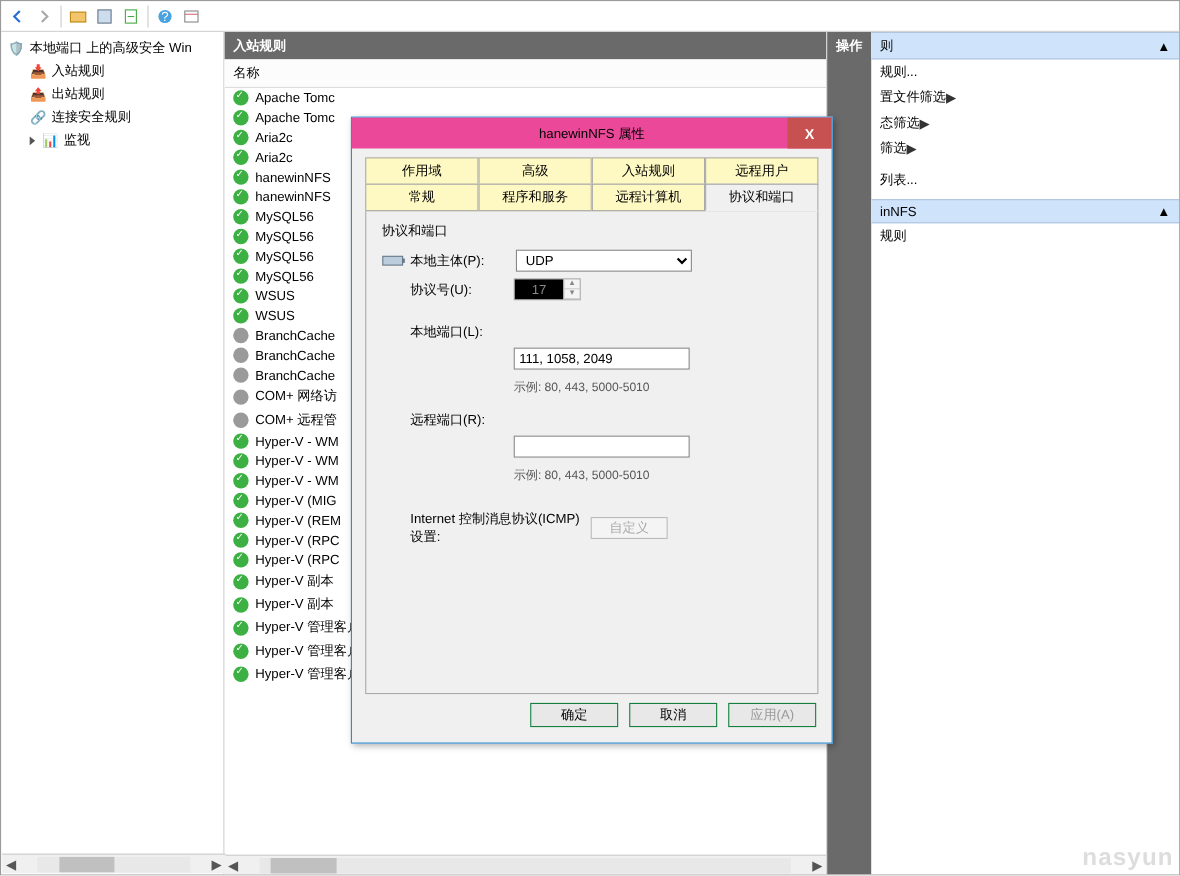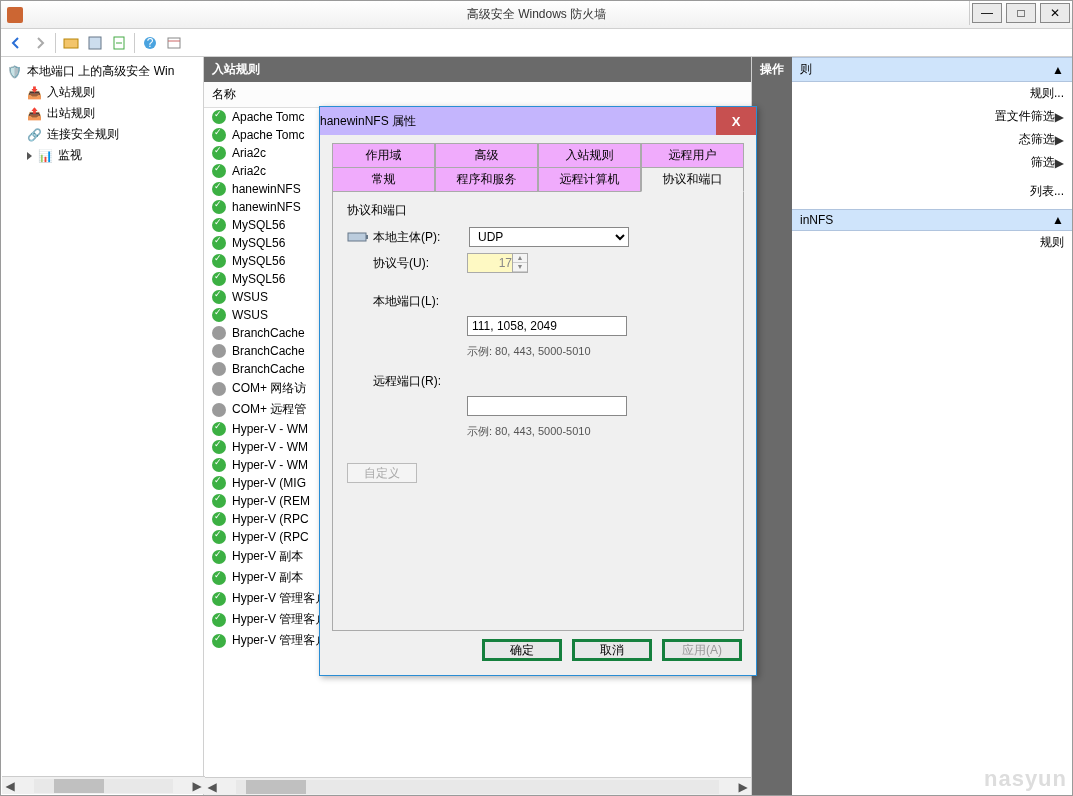--- a/index.html
+++ b/index.html
@@ -30,67 +30,58 @@
 .mid .row .col2{position:absolute;left:260px}
 .mid .row .col3{position:absolute;left:420px}
 .rule-icon{width:14px;height:14px;border-radius:50%;display:inline-block;flex-shrink:0}
 .green{background:#3cb043;position:relative}
 .green::after{content:"✓";color:#fff;font-size:9px;position:absolute;left:2px;top:-1px}
 .grey{background:#9a9a9a}
 .right{width:320px;display:flex;flex-direction:row}
 .right .header{background:#6a6a6a;color:#fff;padding:4px 8px;font-weight:bold}
 .right .panel{flex:1;overflow:auto}
 .right .grouphead{background:#cfe4fb;padding:3px 8px;display:flex;justify-content:space-between;align-items:center;border-top:1px solid #b0c4de;border-bottom:1px solid #b0c4de}
-.right .item{padding:3px 8px;display:flex;align-items:center;justify-content:flex-end}
+.right .item{padding:3px 8px;display:flex;align-items:center;justify-content:flex-start}
 .right .item .arr{color:#333}
 .hscroll{height:18px;background:#f0f0f0;border-top:1px solid #ccc;display:flex;align-items:center}
 .hscroll .track{flex:1;height:14px;background:#e8e8e8;position:relative;margin:0 16px}
 .hscroll .thumb{position:absolute;height:100%;background:#c0c0c0;left:10px;width:60px}
 .hscroll .arrbtn{width:16px;height:16px;display:flex;align-items:center;justify-content:center;color:#555}
 
 .dialog{position:absolute;left:319px;top:106px;width:438px;height:570px;background:#f0f0f0;border:1px solid #2a8dd4;box-shadow:2px 2px 6px rgba(0,0,0,.3);display:flex;flex-direction:column}
-.dialog .dtitle{height:28px;background:#c4b5fd;color:#000;display:flex;align-items:center;justify-content:flex-start;position:relative}
+.dialog .dtitle{height:28px;background:#ec4899;color:#000;display:flex;align-items:center;justify-content:center;position:relative}
 .dialog .dtitle .close{position:absolute;right:0;top:0;width:40px;height:28px;background:#c75050;color:#fff;display:flex;align-items:center;justify-content:center;font-size:13px;font-weight:bold}
 .dialog .tabs{padding:8px 12px 0 12px}
 .tabrow{display:flex}
-.tab{flex:1;border:1px solid #aaa;background:#f0abfc;text-align:center;padding:3px 0;margin-bottom:-1px;position:relative}
+.tab{flex:1;border:1px solid #aaa;background:#fef9c3;text-align:center;padding:3px 0;margin-bottom:-1px;position:relative}
 .tab.active{background:#f0f0f0;border-bottom:1px solid #f0f0f0;z-index:2}
 .tabbody{border:1px solid #aaa;background:#f0f0f0;padding:10px 14px;height:440px;margin-top:0}
 .fieldset-label{margin-bottom:8px}
 .formrow{display:flex;align-items:center;margin-bottom:6px}
 .formrow .lbl{width:120px;padding-left:26px}
 .formrow .ctrl{flex:1}
 select,input[type=text]{border:1px solid #888;background:#fff;height:20px;padding:0 4px;font-size:12px}
 select{width:160px}
 input[type=text]{width:160px}
 .spinner{display:inline-flex;align-items:center;border:1px solid #aaa;background:#f4f4f4;height:20px}
-.spinner input{border:none;width:44px;text-align:right;background:#fef9c3;color:#888;height:18px}
+.spinner input{border:none;width:44px;text-align:center;background:#000000;color:#888;height:18px}
 .spinner .spbtns{display:flex;flex-direction:column;border-left:1px solid #aaa}
 .spinner .spbtns div{width:14px;height:9px;font-size:7px;line-height:7px;text-align:center;color:#888;border-bottom:1px solid #ccc}
 .example{color:#555;font-size:11px;padding-left:0;margin-top:2px;margin-bottom:8px}
 .dialog .buttons{display:flex;justify-content:flex-end;gap:10px;padding:8px 14px}
-.dialog .buttons button{width:80px;height:22px;border:3px solid #15803d;background:#e8e8e8}
+.dialog .buttons button{width:80px;height:22px;border:1px solid #15803d;background:#e8e8e8}
 .dialog .buttons button:disabled{color:#999}
 .nic-icon{width:22px;height:14px;margin-right:4px;display:inline-block}
 .watermark{position:absolute;right:6px;bottom:4px;color:#ddd;font-size:22px;font-weight:bold;letter-spacing:1px;font-family:Arial}
 .smallbtn{width:70px;height:20px;border:1px solid #bbb;background:#f4f4f4;color:#aaa}
 </style>
 </head>
 <body>
 
 <div class="window">
-  <div class="titlebar">
-    <span class="icon"></span>
-    <span class="title">高级安全 Windows 防火墙</span>
-    <div class="controls">
-      <div>—</div>
-      <div>□</div>
-      <div>✕</div>
-    </div>
-  </div>
   <div class="toolbar">
     <div class="btn">
         <svg viewBox="0 0 16 16">
           <path d="M10 3 L5 8 L10 13" fill="none" stroke="#2a6fd6" stroke-width="2"></path>
         </svg>
       </div>
     <div class="btn">
         <svg viewBox="0 0 16 16">
           <path d="M6 3 L11 8 L6 13" fill="none" stroke="#aaa" stroke-width="2"></path>
         </svg>
@@ -407,20 +398,21 @@
         <span class="lbl"></span>
         <span class="ctrl"><input type="text" value="" style=""></span>
       </div>
       <div class="formrow">
           <span class="lbl"></span>
           <span class="ctrl example">示例: 80, 443, 5000-5010</span>
         </div>
 
       <div style="height:10px"></div>
       <div class="formrow">
+        <span style="width:190px;padding-left:26px">Internet 控制消息协议(ICMP)设置:</span>
         <button class="smallbtn" disabled="">自定义</button>
       </div>
     </div>
   </div>
   <div class="buttons">
     <button>确定</button>
     <button>取消</button>
     <button disabled="">应用(A)</button>
   </div>
 </div>

